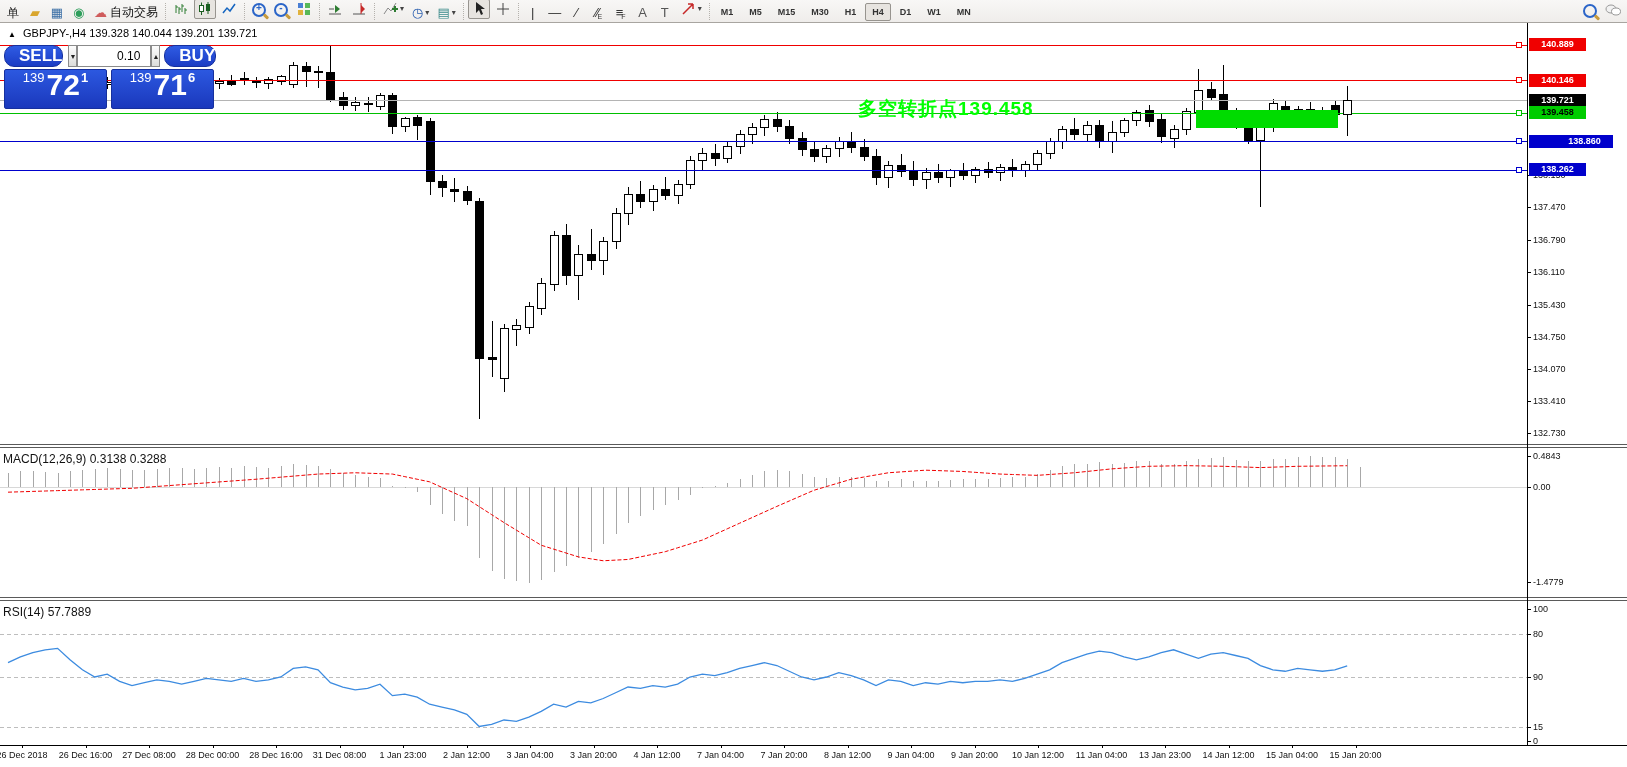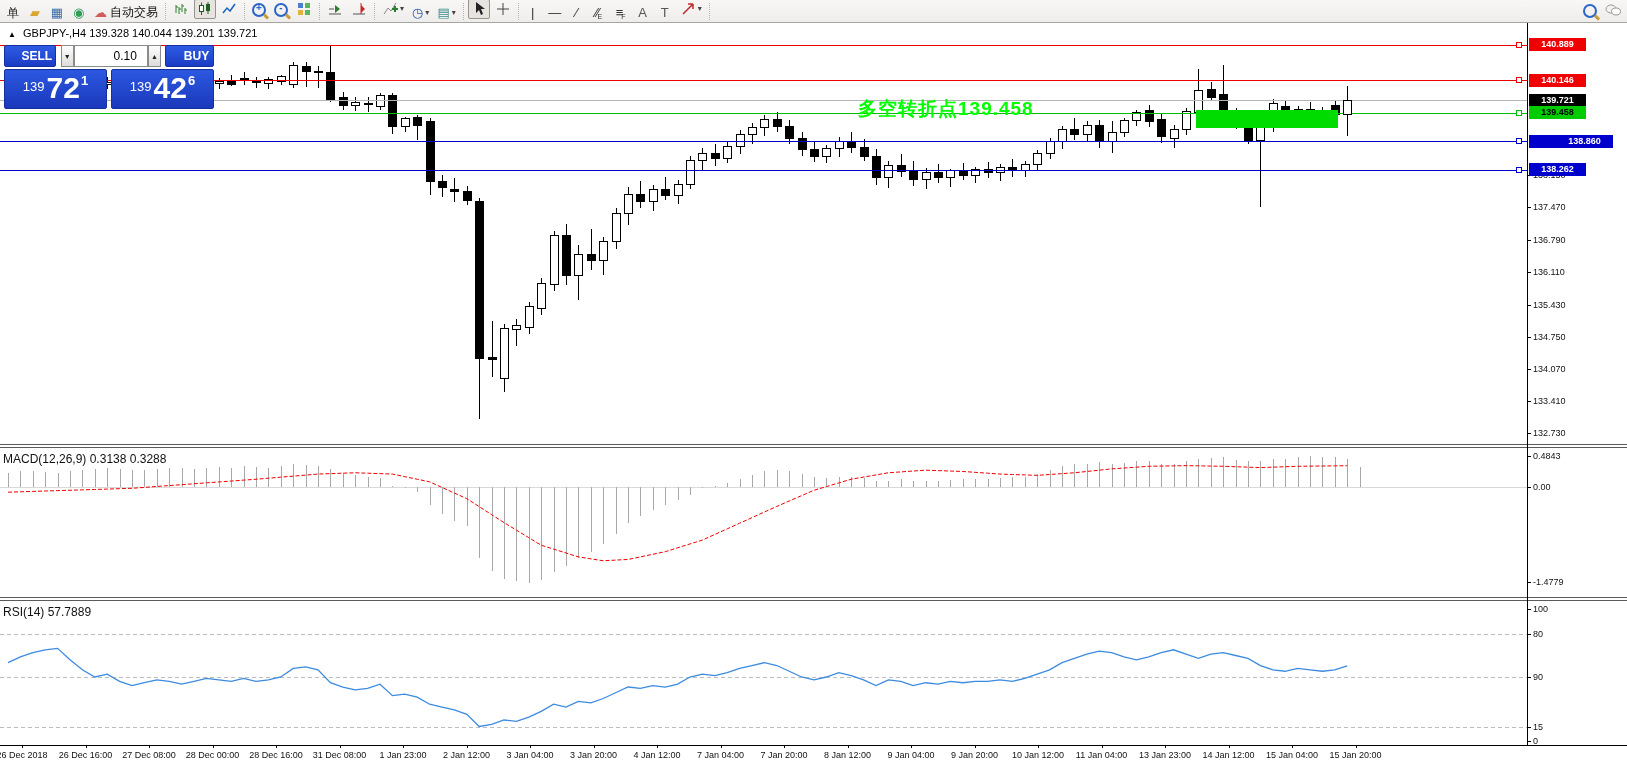--- a/index.html
+++ b/index.html
@@ -31,31 +31,31 @@
   .ind-header{position:absolute;left:3px;font-size:12px;color:#111;z-index:5;}
   .annotation{position:absolute;left:858px;top:96px;font-size:19px;font-weight:bold;color:#00ff00;
     z-index:4;white-space:nowrap;letter-spacing:1px;}
   .badge{position:absolute;left:1529px;width:57px;height:13px;font-size:9px;font-weight:bold;line-height:13px;
     text-align:center;z-index:6;}
   .ytick{position:absolute;left:1533px;font-size:9px;color:#111;z-index:3;transform:translateY(-50%);}
   .tlabel{position:absolute;top:750px;font-size:9px;color:#111;transform:translateX(-50%);white-space:nowrap;z-index:3;}
   
   .trade-panel{position:absolute;left:4px;top:45px;width:210px;z-index:10;}
   .tp-row1{display:flex;align-items:stretch;height:22px;}
-  .tp-btn{background:linear-gradient(#2f5ce4,#1b3cc4);color:#fff;font-size:12px;font-weight:bold;
-    border:1px solid #16309e;border-radius:2px;display:flex;align-items:center;justify-content:center;padding-left:14px;}
+  .tp-btn{background:linear-gradient(#2f5ce4,#1b3cc4);color:#fff;font-size:17px;font-weight:bold;
+    border:1px solid #16309e;border-radius:10px;display:flex;align-items:center;justify-content:center;padding-left:14px;}
   .tp-sell{width:54px;}
   .tp-buy{width:50px;margin-left:4px;}
   .tp-step{width:17px;background:linear-gradient(#fdfdfd,#dcdcda);border:1px solid #8b8b8b;display:flex;
     align-items:center;justify-content:center;font-size:7px;color:#222;}
   .tp-vol{width:62px;background:#fff;border:1px solid #8b8b8b;font-size:12px;color:#000;text-align:right;
     padding:0 10px 0 0;font-family:"Liberation Sans",sans-serif;}
   .tp-row2{display:flex;margin-top:2px;height:40px;}
   .tp-price{flex:1;background:linear-gradient(#2c58e0,#1a38bc);border:1px solid #16309e;border-radius:2px;
-    color:#fff;display:flex;align-items:center;justify-content:center;padding-bottom:3px;}
+    color:#fff;display:flex;align-items:flex-start;justify-content:center;padding-bottom:3px;}
   .tp-price + .tp-price{margin-left:4px;}
   .tp-price .small{font-size:13px;margin-right:2px;margin-bottom:2px;}
   .tp-price .big{font-size:30px;font-weight:bold;line-height:30px;}
   .tp-price .sup{font-size:13px;font-weight:bold;margin-left:1px;margin-bottom:14px;}
 </style>
 </head>
 <body>
 
 <div class="app">
 
@@ -150,20 +150,21 @@
         </button><button class="tb-btn">
           <span class="glyph" style="color:#555">A</span>
         </button><button class="tb-btn">
           <span class="glyph" style="color:#555">T</span>
         </button><button class="tb-btn">
           <svg width="16" height="16" viewBox="0 0 16 16">
             <path d="M3 13L13 3M13 3h-5M13 3v5" stroke="#c62828" fill="none" stroke-width="1.5"></path>
           </svg>
           <span class="dd">▾</span>
         </button><span class="tb-sep"></span></span>
+    <span id="tb-tf"><button class="tf-btn">M1</button><button class="tf-btn">M5</button><button class="tf-btn">M15</button><button class="tf-btn">M30</button><button class="tf-btn">H1</button><button class="tf-btn pressed">H4</button><button class="tf-btn">D1</button><button class="tf-btn">W1</button><button class="tf-btn">MN</button></span>
     <span class="tb-spacer"></span>
     <span id="tb-right"><button class="tb-btn">
           <span class="mag" style="border-color: rgb(43, 101, 200);">
             <span class="sign"></span>
           </span>
         </button><button class="tb-btn">
           <svg width="16" height="16" viewBox="0 0 16 16">
             <ellipse cx="6" cy="7" rx="5" ry="4" fill="#f2f2f2" stroke="#999"></ellipse>
             <ellipse cx="11" cy="9.5" rx="4.5" ry="3.5" fill="#fff" stroke="#999"></ellipse>
           </svg>
@@ -580,21 +581,21 @@
       <div class="tp-btn tp-buy">BUY</div>
     </div>
     <div class="tp-row2">
       <div class="tp-price">
         <span class="small">139</span>
         <span class="big">72</span>
         <span class="sup">1</span>
       </div>
       <div class="tp-price">
         <span class="small">139</span>
-        <span class="big">42</span>
+        <span class="big">71</span>
         <span class="sup">6</span>
       </div>
     </div>
   </div>
 
   <div class="annotation">多空转折点139.458</div>
 
   <div class="ind-header" style="top:452px">MACD(12,26,9) 0.3138 0.3288</div>
   <div class="ind-header" style="top:605px">RSI(14) 57.7889</div>
 

